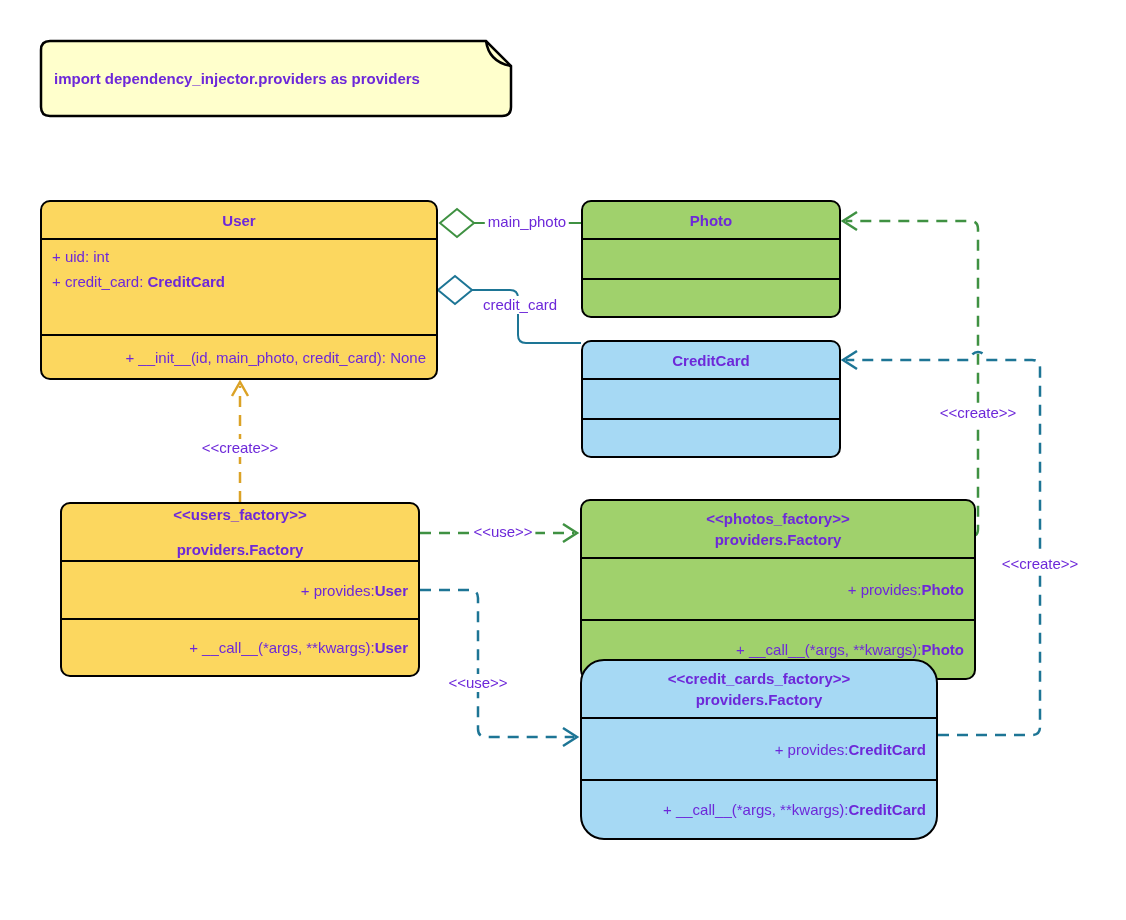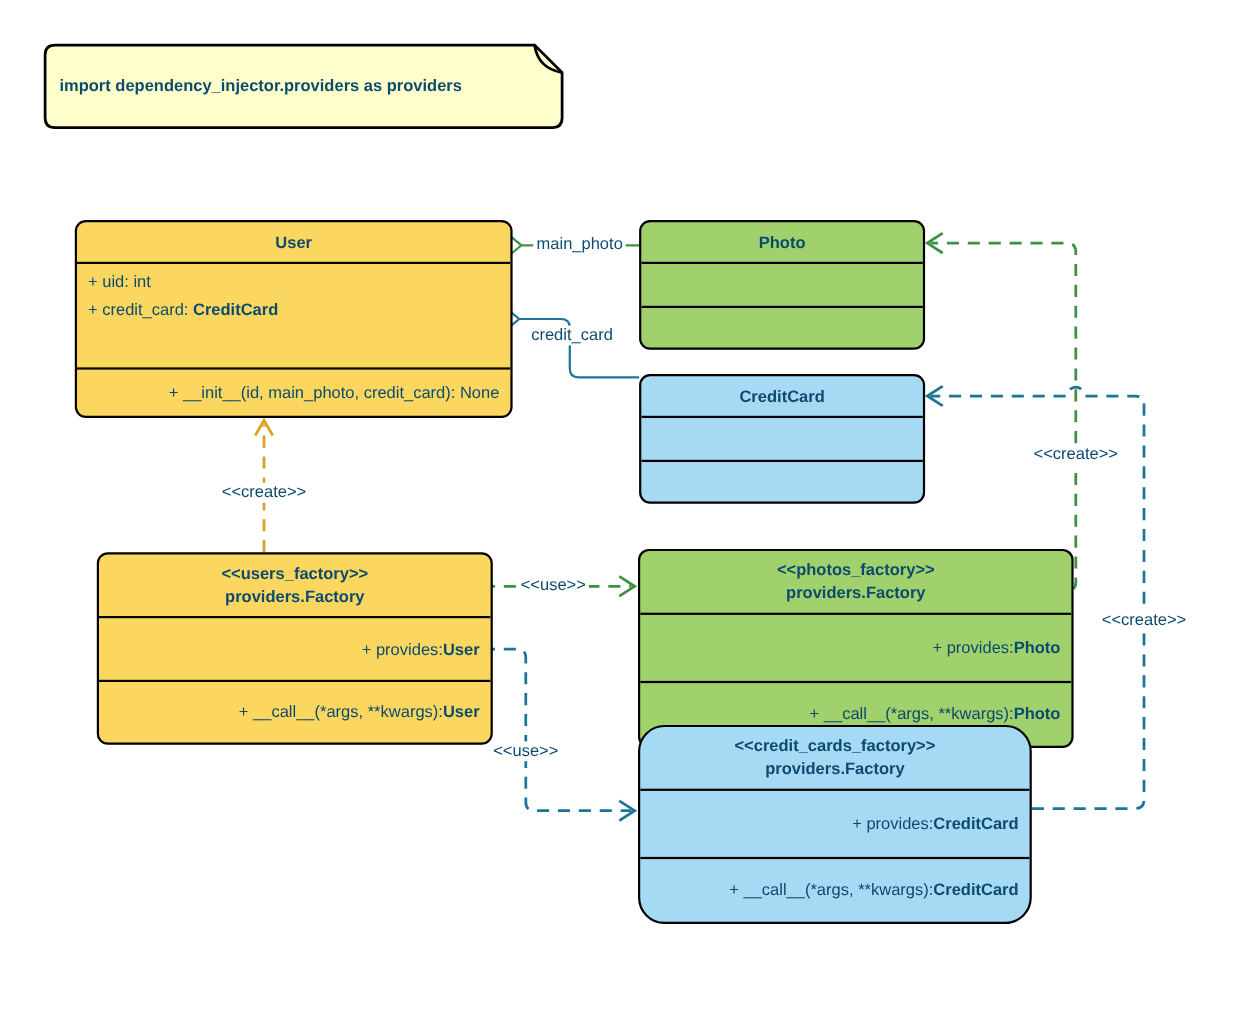--- a/index.html
+++ b/index.html
@@ -1,25 +1,25 @@
 <!DOCTYPE html>
 <html><head>
 <meta charset="utf-8">
 <style>
   html,body{margin:0;padding:0;background:#ffffff;}
   #canvas{
     position:relative;width:1126px;height:920px;background:#ffffff;overflow:hidden;
-    font-family:"Liberation Sans","DejaVu Sans",sans-serif;color:#0c4a6e;
+    font-family:"Liberation Sans","DejaVu Sans",sans-serif;color:#6d28d9;
   }
   svg{position:absolute;left:0;top:0;z-index:1;}
   .cls{
     position:absolute;box-sizing:border-box;border:2px solid #000;border-radius:10px;
     overflow:hidden;z-index:2;font-size:15px;
   }
-  .cls.yellow{background:#FCD75F;margin-left:28px;}
+  .cls.yellow{background:#FCD75F;}
   .cls.green{background:#A0D16C;}
   .cls.blue{background:#A6D9F4;}
   .hdr{
     display:flex;flex-direction:column;justify-content:center;align-items:center;
     font-weight:bold;box-sizing:border-box;line-height:21px;text-align:center;
   }
   .sec{border-top:2px solid #000;box-sizing:border-box;}
   .rowline{padding:0 10px;line-height:25px;white-space:nowrap;}
   .flexrow{display:flex;align-items:center;padding:0 10px;white-space:nowrap;justify-content:flex-end;}
   .attrs-pad{padding-top:4px;}
@@ -102,21 +102,21 @@
     <div class="sec" style="height:38px;"></div>
   </div>
 
   <div class="cls blue" style="left:581px;top:340px;width:260px;height:118px;">
     <div class="hdr" style="height:36px;">CreditCard</div>
     <div class="sec" style="height:40px;"></div>
     <div class="sec" style="height:38px;"></div>
   </div>
 
   <div class="cls yellow" style="left:60px;top:502px;width:360px;height:175px;">
-    <div class="hdr" style="height:56px;">
+    <div class="hdr" style="height:56px;justify-content:space-between;">
       <span>&lt;&lt;users_factory&gt;&gt;</span>
       <span>providers.Factory</span>
     </div>
     <div class="sec flexrow" style="height:58px;">
       <span>+ provides: </span>
         <b>User</b>
     </div>
     <div class="sec flexrow" style="height:57px;">
       <span>+ __call__(*args, **kwargs): </span>
         <b>User</b>

